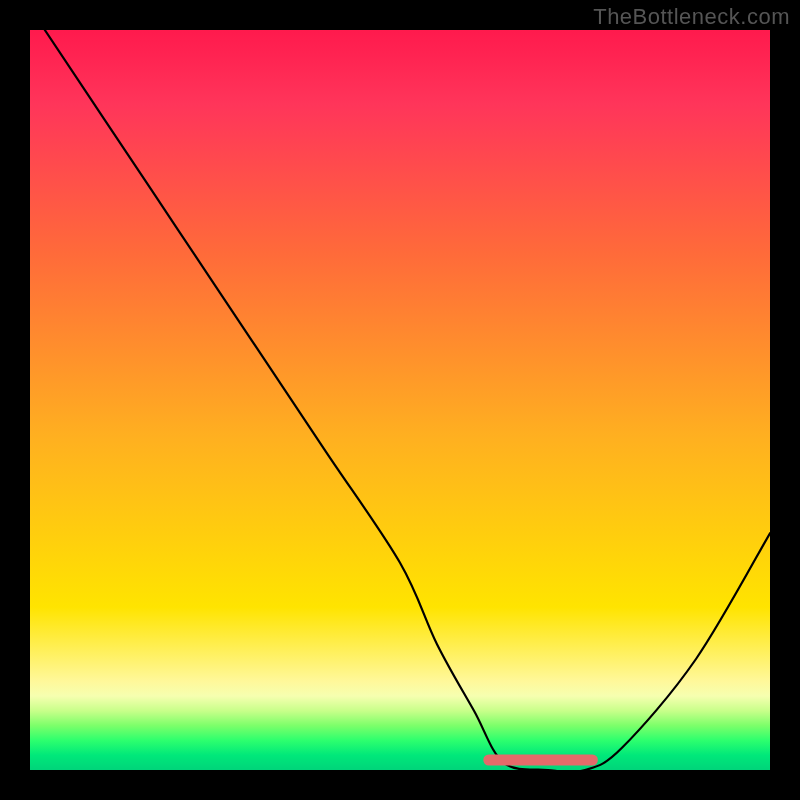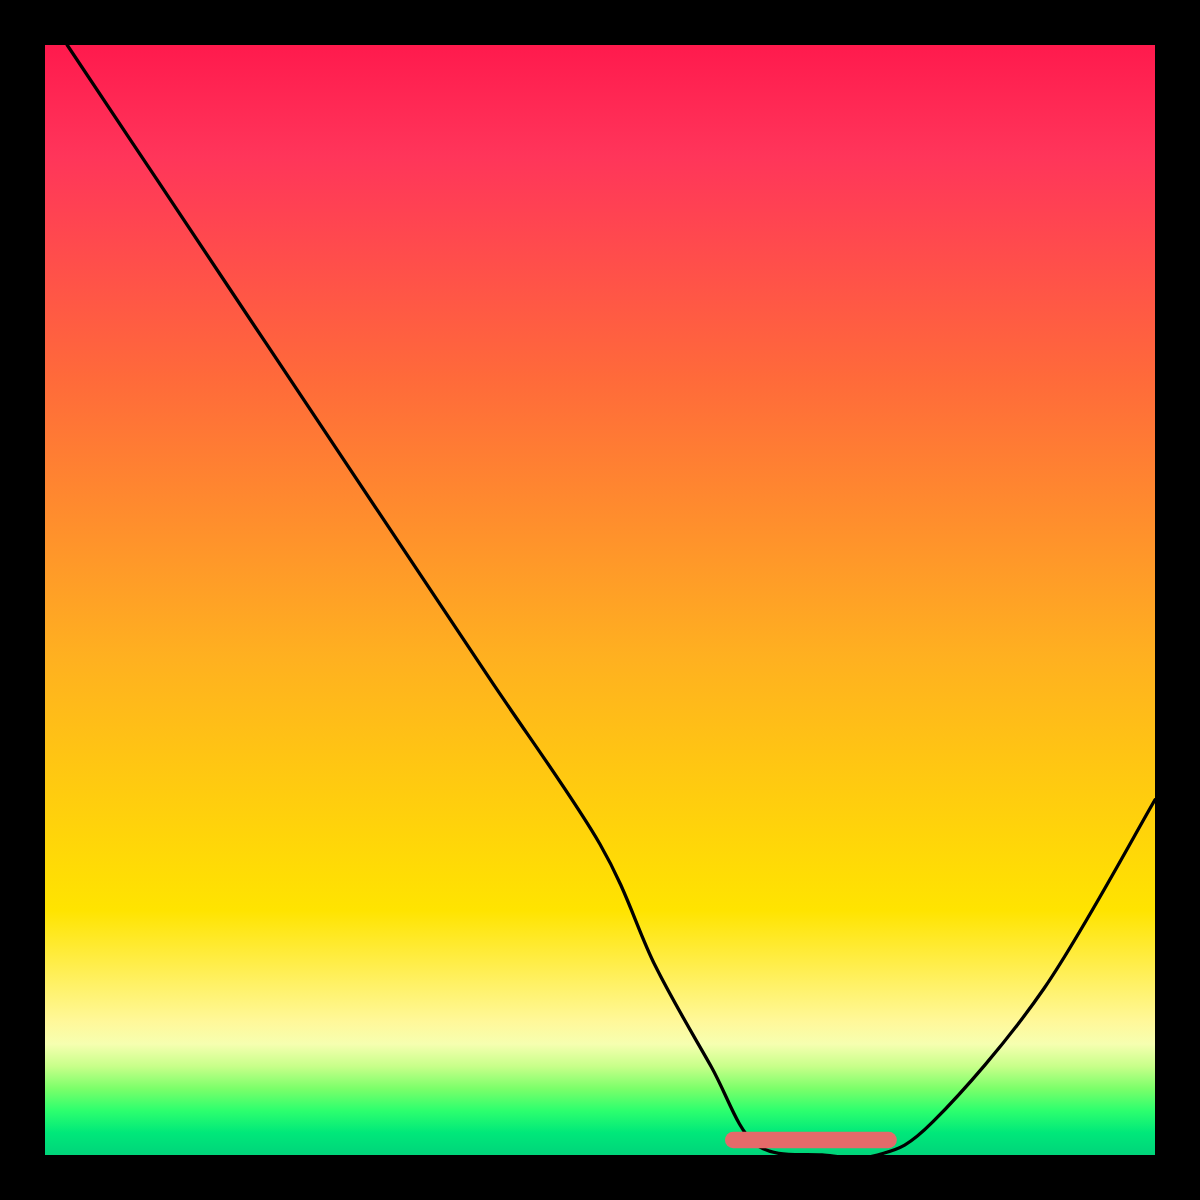--- a/index.html
+++ b/index.html
@@ -72,20 +72,21 @@
     fill: none;
     stroke: #e46a6a;
     stroke-width: 11;
     stroke-linecap: round;
   }
 </style>
 </head>
 <body>
 
 <div class="frame">
+  <div class="watermark">TheBottleneck.com</div>
 
   <div class="plot-area">
     <div class="gradient"></div>
 
     <svg class="curve" viewBox="0 0 740 740" preserveAspectRatio="none">
 
       <path id="main-curve" class="black-line" d="M 14.8 0 C 24.666666666666668 14.799999999999992, 51.8 55.49999999999994, 74 88.79999999999995 C 96.2 122.09999999999997, 123.33333333333333 162.80000000000007, 148 199.80000000000007 C 172.66666666666666 236.80000000000007, 197.33333333333334 273.8, 222 310.8 C 246.66666666666666 347.8, 271.3333333333333 384.8, 296 421.8 C 320.6666666666667 458.8, 351.5 500.7333333333333, 370 532.8 C 388.5 564.8666666666667, 394.66666666666674 589.5333333333334, 407.00000000000006 614.2 C 419.33333333333337 638.8666666666667, 432.9 661.0666666666666, 444 680.8 C 455.1 700.5333333333333, 461.2666666666667 722.7333333333333, 473.6 732.6 C 485.93333333333334 742.4666666666667, 504.43333333333334 738.7666666666667, 518 740 C 531.5666666666666 741.2333333333333, 542.6666666666666 743.7, 555 740 C 567.3333333333334 736.3, 573.5 736.3, 592 717.8 C 610.5 699.3, 641.3333333333334 664.7666666666667, 666 629 C 690.6666666666666 593.2333333333333, 727.6666666666666 524.1666666666666, 740 503.2"></path>
 
       <path id="pink-curve" class="pink-seg" d="M 458.8 730 L 562.4 730"></path>
     </svg>

